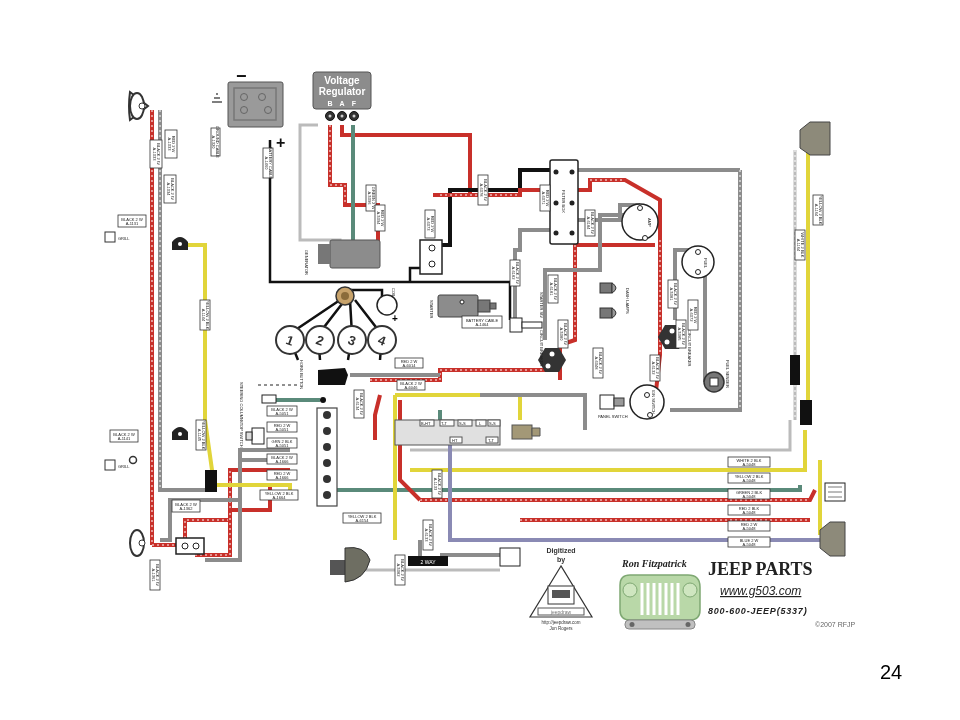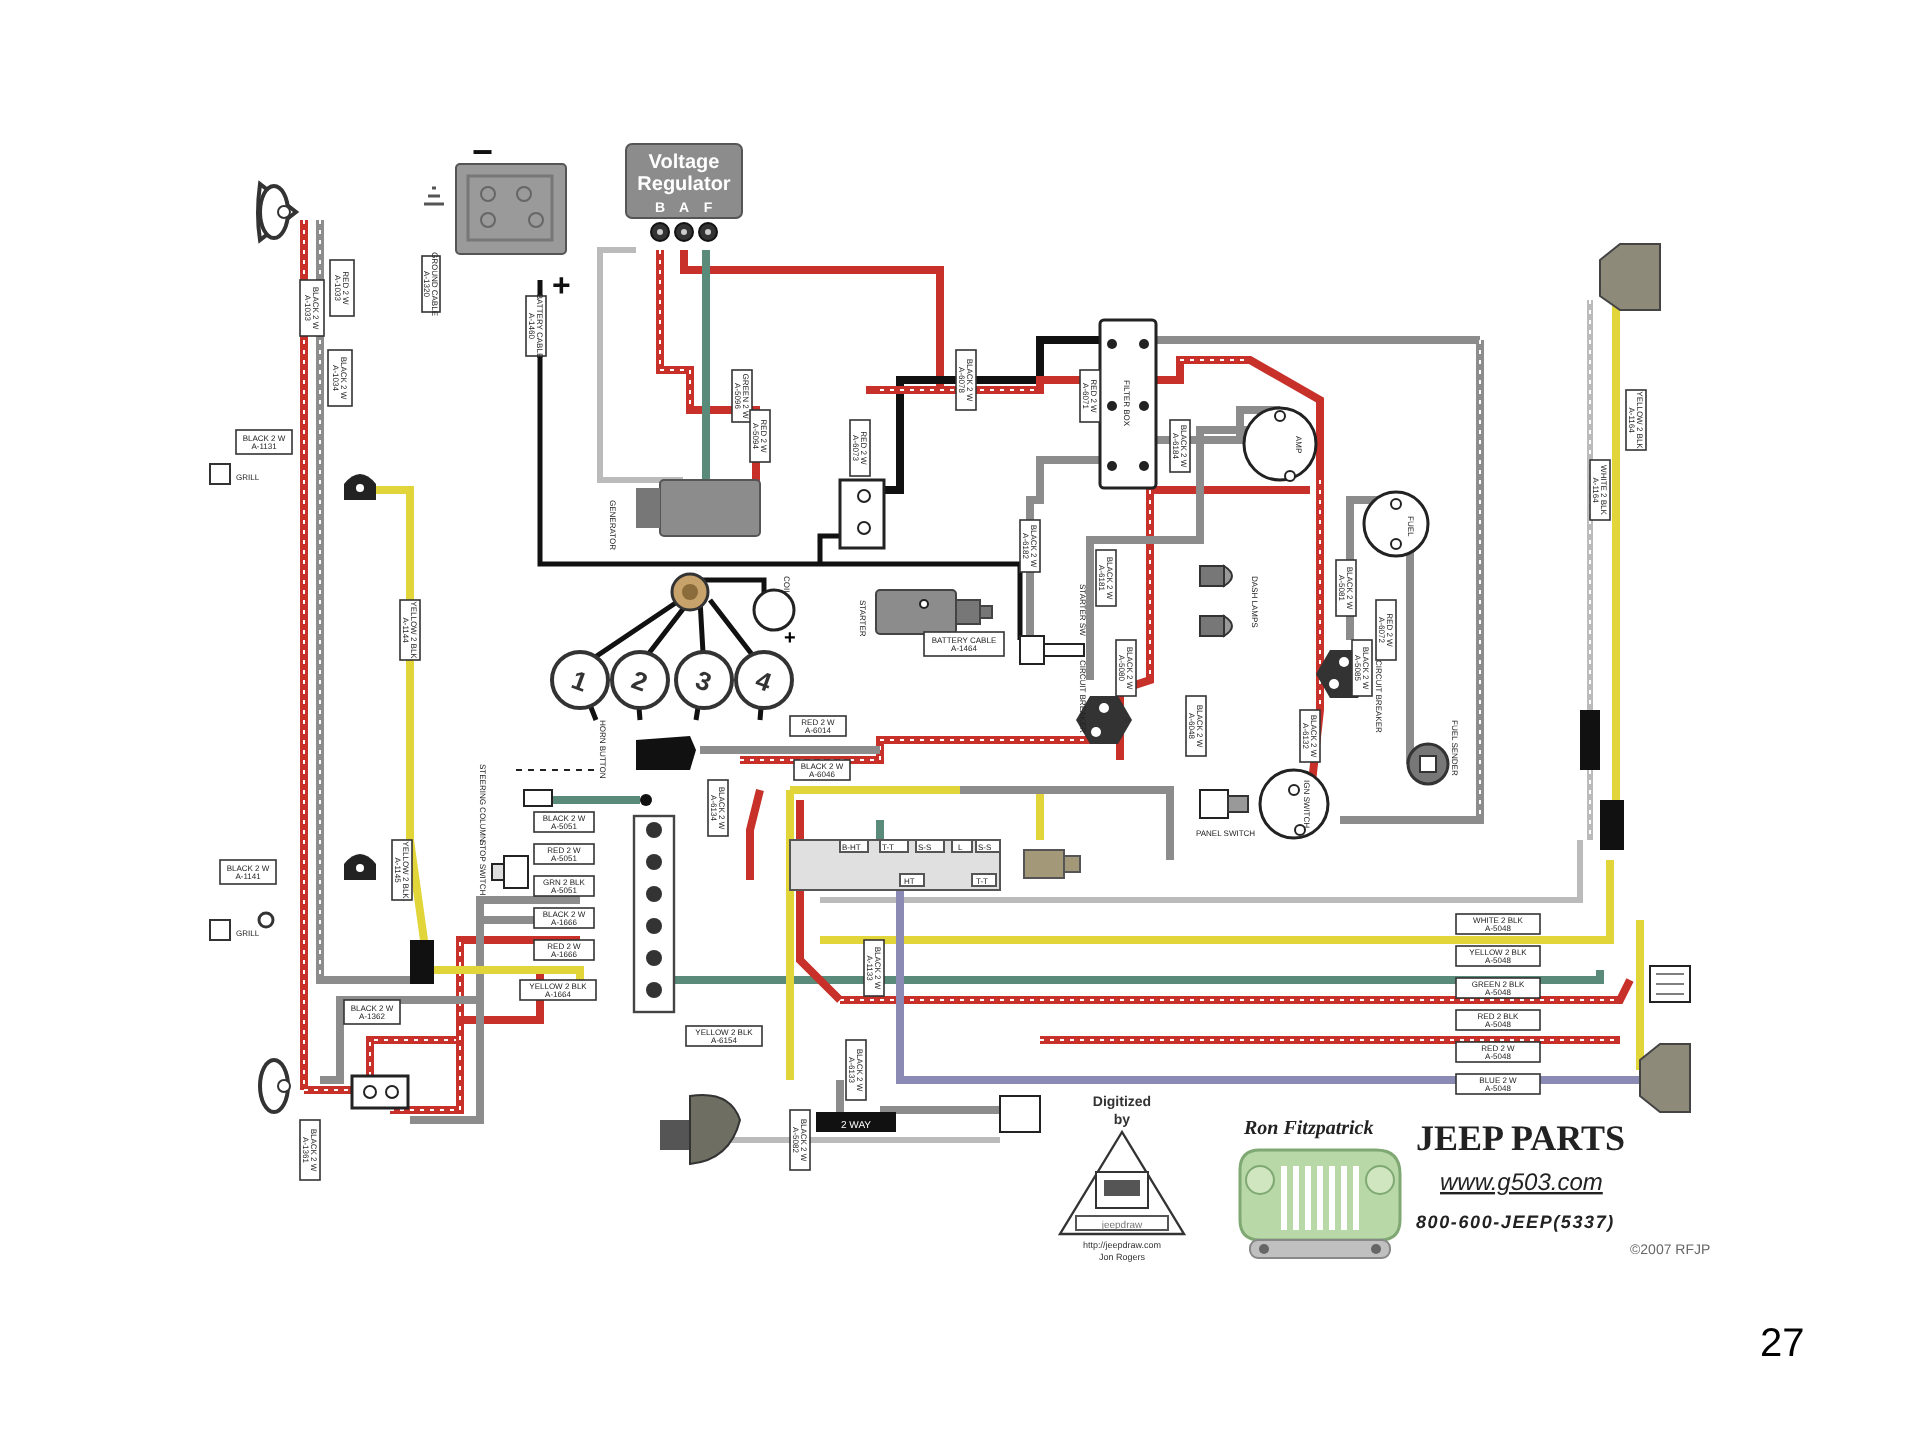--- a/index.html
+++ b/index.html
@@ -642,13 +642,13 @@
       <circle cx="688" cy="624.5" r="2.5" fill="#666"></circle>
     </g>
     <text x="622" y="567" font-size="10" font-style="italic" font-weight="bold" font-family="Liberation Serif, serif" fill="#222">Ron Fitzpatrick</text>
     <text x="708" y="575" font-size="18" font-weight="bold" font-family="Liberation Serif, serif" fill="#222">JEEP PARTS</text>
     <text x="720" y="595" font-size="12" font-style="italic" fill="#222" text-decoration="underline">www.g503.com</text>
     <text x="708" y="614" font-size="9" font-style="italic" font-weight="bold" fill="#222" letter-spacing="0.8">800-600-JEEP(5337)</text>
     <text x="815" y="627" font-size="7" fill="#666">©2007 RFJP</text>
   </g>
 </svg>
 
-<div class="page-number">27</div>
+<div class="page-number">24</div>
 
 </body></html>

